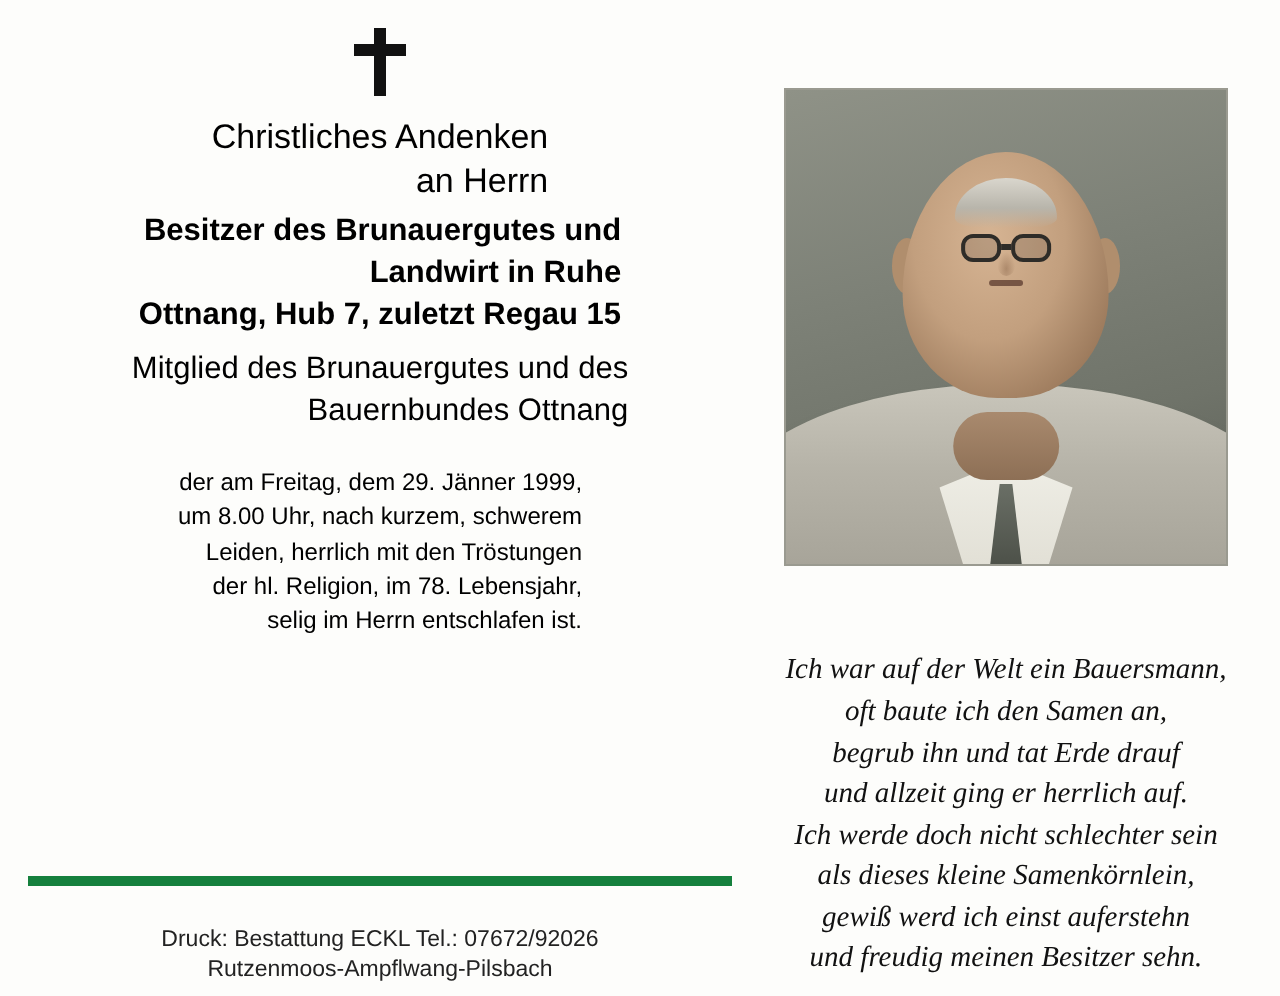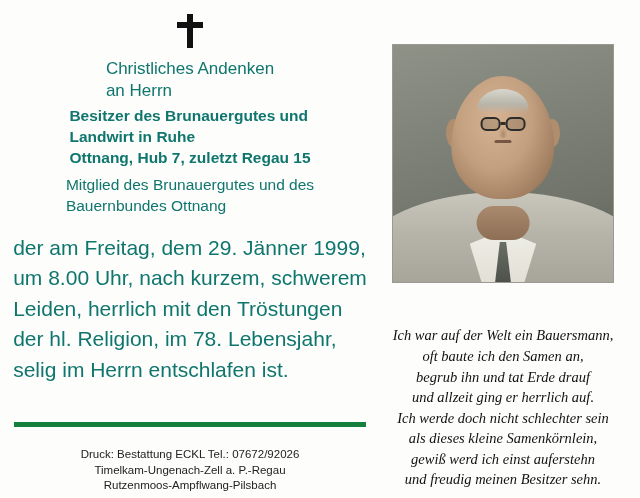--- a/index.html
+++ b/index.html
@@ -49,22 +49,22 @@
   }
   .cross .h {
     position: absolute;
     left: 0px;
     top: 8px;
     width: 26px;
     height: 6px;
     background: #111;
   }
   .blk {
-    text-align: left;
-    color: #0f766e;
+    text-align: right;
+    color: #000000;
     line-height: 1.3;
   }
   .intro {
     font-size: 17px;
     font-weight: 400;
     margin-bottom: 4px;
   }
   .intro div { white-space: nowrap; }
   .name {
     font-size: 27px;
@@ -79,21 +79,21 @@
     line-height: 1.35;
     margin-bottom: 6px;
   }
   .member {
     font-size: 15.5px;
     font-weight: 400;
     line-height: 1.35;
     margin-bottom: 16px;
   }
   .death {
-    font-size: 21px;
+    font-size: 12px;
     font-weight: 400;
     line-height: 1.45;
   }
   .death div { white-space: nowrap; }
   .imprint {
     position: absolute;
     left: 14px;
     right: 14px;
     bottom: 4px;
     border-top: 5px solid #15803d;
@@ -291,21 +291,20 @@
     <div class="blk death">
       <div>der am Freitag, dem 29. Jänner 1999,</div>
       <div>um 8.00 Uhr, nach kurzem, schwerem</div>
       <div>Leiden, herrlich mit den Tröstungen</div>
       <div>der hl. Religion, im 78. Lebensjahr,</div>
       <div>selig im Herrn entschlafen ist.</div>
     </div>
 
     <div class="imprint">
       <div>Druck: Bestattung ECKL Tel.: 07672/92026</div>
-      <div>Timelkam-Ungenach-Zell a. P.-Regau</div>
       <div>Rutzenmoos-Ampflwang-Pilsbach</div>
     </div>
   </div>
 
   <div class="right">
 
     <div class="photo-frame">
       <div class="photo-bg"></div>
       <div class="shoulders"></div>
       <div class="shirt"></div>

